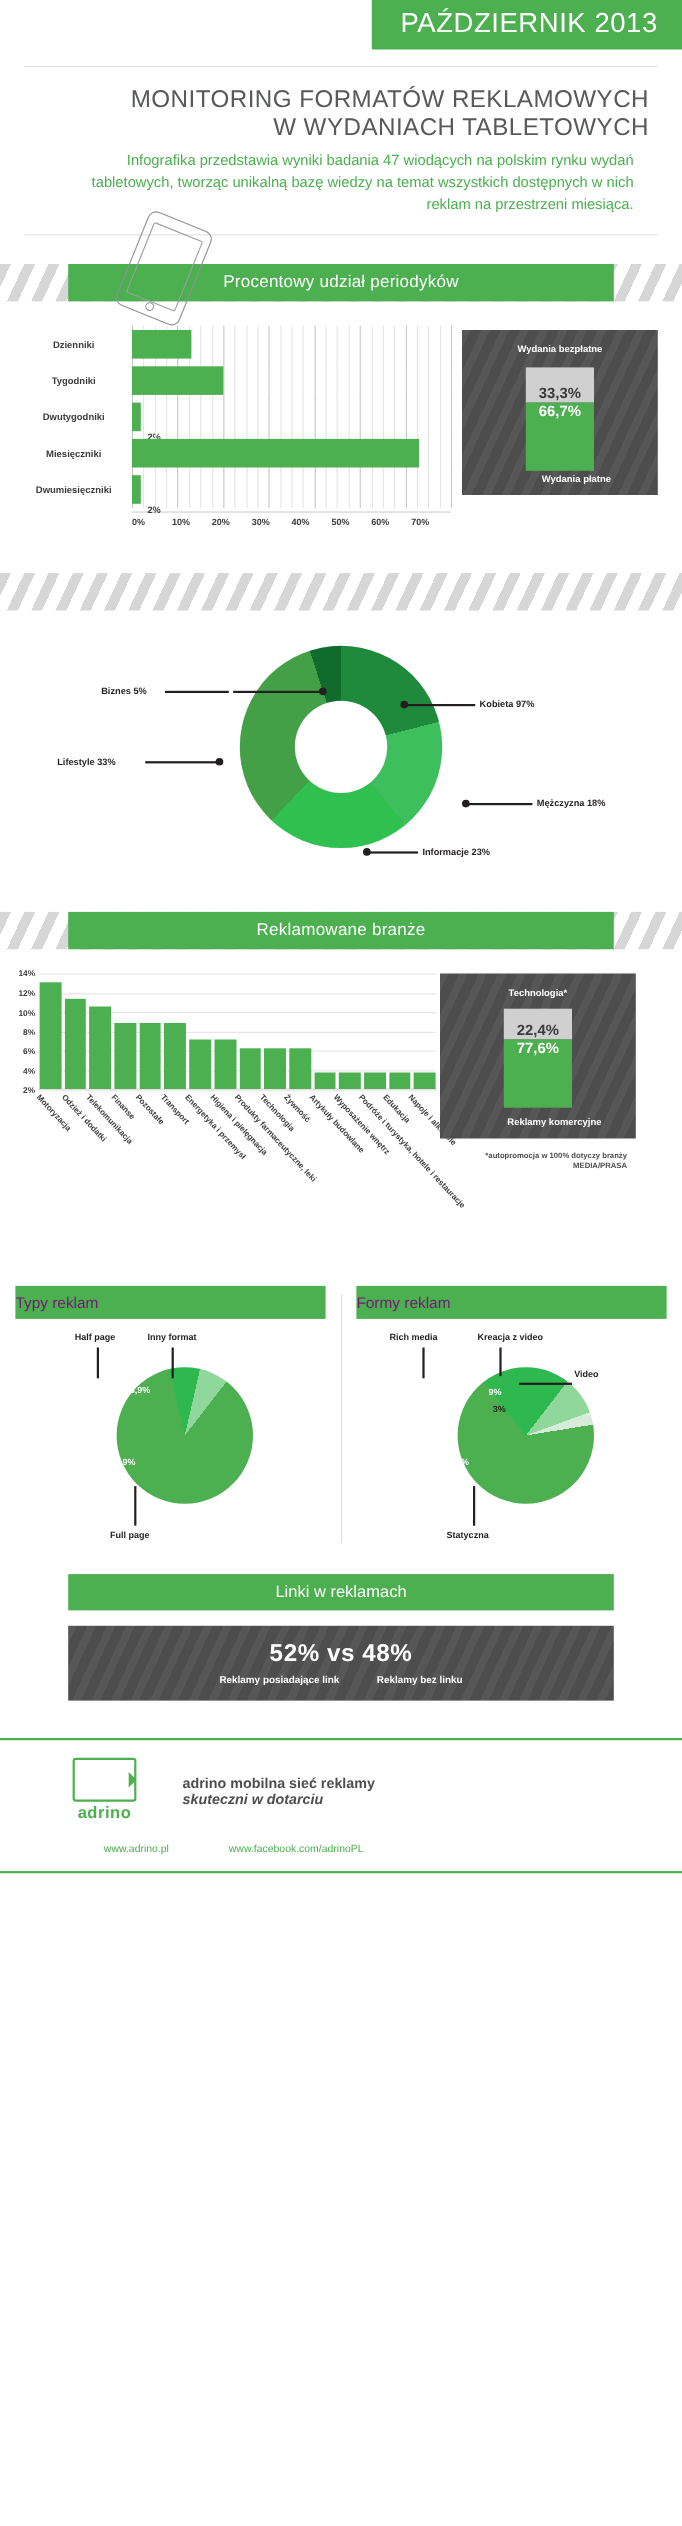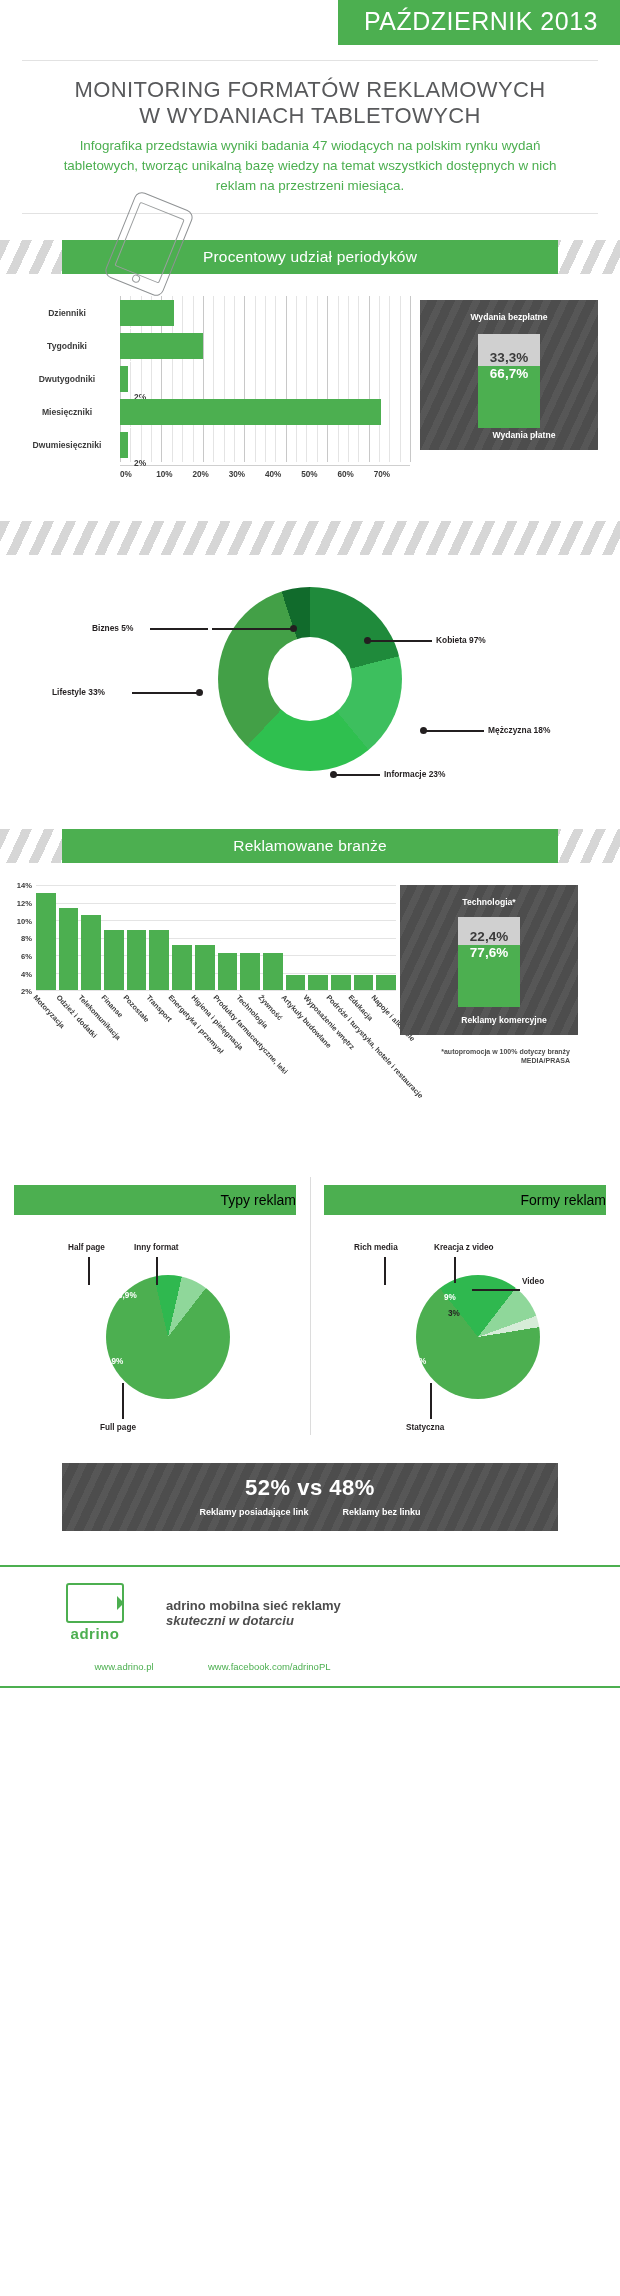--- a/index.html
+++ b/index.html
@@ -16,21 +16,21 @@
   .hdr { height:52px; position:relative; }
   .hdr-badge {
     position:absolute; right:0; top:0;
     background:#4caf50; color:#fff;
     padding:7px 22px 9px 26px;
     font-size:25px; letter-spacing:.5px;
     font-family:"Liberation Sans Narrow","Liberation Sans",sans-serif;
   }
   .rule { height:1px; background:#e2e2e2; margin:8px 22px 0; }
 
-  .title-wrap { text-align:center; padding:16px 30px 4px; }
+  .title-wrap { text-align:right; padding:16px 30px 4px; }
   .title {
     font-size:22px; line-height:1.18; color:#58595b;
     letter-spacing:.4px; font-weight:400;
   }
   .subtitle {
     margin-top:7px; font-size:13.4px; line-height:1.48;
     color:#4caf50; padding:0 14px;
   }
   .rule2 { height:1px; background:#e2e2e2; margin:14px 22px 0; }
 
@@ -152,22 +152,22 @@
     transform-origin:left top; transform:rotate(47deg); white-space:nowrap;
   }
 
   
   .split { display:flex; margin-top:0; position:relative; }
   .split-col { flex:1; position:relative; padding-bottom:6px; }
   .split-div {
     position:absolute; left:50%; top:8px; bottom:14px; width:1px; background:#dcdcdc;
   }
   .pie-banner {
-    background:#4caf50; color:#000000; text-align:right;
-    font-size:14px; padding:7px 0; margin:16px 14px;
+    background:#4caf50; color:#701a75; text-align:left;
+    font-size:14px; padding:7px 0; margin:0 14px;
   }
   .pie-wrap { position:relative; height:212px;margin-left:26px; }
   .pie {
     position:absolute; left:50%; top:44px; margin-left:-62px;
     width:124px; height:124px; border-radius:50%;
   }
   .pie-lbl { position:absolute; font-size:8.2px; font-weight:bold; color:#231f20; white-space:nowrap; }
   .pie-in { position:absolute; font-size:8.2px; font-weight:bold; color:#fff; }
   .pie-in.dark { color:#231f20; }
   .pl { position:absolute; background:#231f20; }
@@ -587,20 +587,21 @@
       <div class="pie-in" style="left:108px;top:62px;">9%</div>
       <div class="pie-in dark" style="left:112px;top:78px;">3%</div>
       <div class="pie-in" style="left:74px;top:126px;">67%</div>
       <div class="pl" style="left:94px;top:152px;width:1.6px;height:36px;"></div>
       <div class="pie-lbl" style="left:70px;top:192px;">Statyczna</div>
     </div>
   </div>
 </div>
 
 <div style="margin-top:14px;">
+  <div class="links-banner">Linki w reklamach</div>
   <div class="links-box">
     <div class="links-big">52% vs 48%</div>
     <div class="links-sub">
       <span>Reklamy posiadające link</span>
       <span>Reklamy bez linku</span>
     </div>
   </div>
 </div>
 
 <div class="foot-rule"></div>

